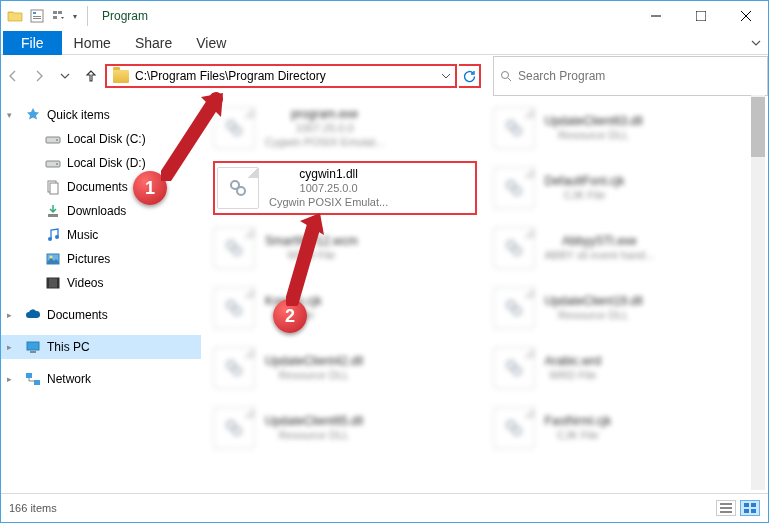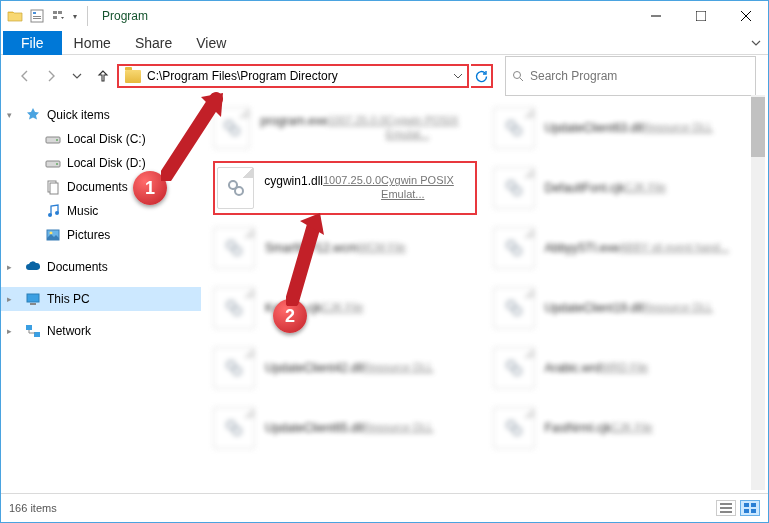--- a/index.html
+++ b/index.html
@@ -11,21 +11,21 @@
 .qat-icon { width: 16px; height: 16px; display: flex; align-items: center; justify-content: center; }
 .titlebar-divider { height: 20px; border-left: 1px solid #ccc; margin: 0 4px; }
 .win-controls { display: flex; }
 .win-btn { width: 45px; height: 30px; display: flex; align-items: center; justify-content: center; }
 .win-btn svg { width: 10px; height: 10px; }
 
 .ribbon-tabs { height: 24px; display: flex; align-items: center; border-bottom: 1px solid #dadada; }
 .ribbon-tab { height: 24px; padding: 0 12px; font-size: 14px; color: #333; display: flex; align-items: center; }
 .ribbon-tab.file { background: #0078d7; color: #fff; padding: 0 18px; margin-left: 2px; }
 
-.nav-row { height: 38px; display: flex; align-items: center; padding: 0 12px; gap: 2px; margin-top: 2px; }
+.nav-row { height: 38px; display: flex; align-items: center; padding: 0 0; gap: 2px; margin-top: 2px; }
 .nav-arrow { width: 24px; height: 24px; display: flex; align-items: center; justify-content: center; color: #888; }
 .nav-arrow.disabled { opacity: .55; }
 .nav-arrow svg { width: 14px; height: 14px; }
 .addr-wrap { flex: 0 0 352px; height: 24px; border: 2px solid #e8383d; display: flex; align-items: center; background: #fff; }
 .addr-folder { width: 16px; height: 13px; margin: 0 6px; background: linear-gradient(#f8d873,#e6b93d); border-radius: 1px; position: relative; }
 .addr-folder::before { content:""; position:absolute; top:-3px; left:0; width:7px; height:3px; background:#e6b93d; border-radius:1px 1px 0 0; }
 .addr-text { flex: 1; font-size: 12px; color: #000; }
 .addr-dd { width: 18px; display: flex; justify-content: center; color: #555; }
 .refresh { width: 22px; height: 24px; border: 2px solid #e8383d; border-left: none; display: flex; align-items: center; justify-content: center; color: #0078d7; }
 .search { flex: 1; height: 40px; border: 1px solid #ccc; display: flex; align-items: center; margin-left: 10px; }
@@ -44,23 +44,23 @@
 .sicon svg { width: 16px; height: 16px; }
 
 .content { flex: 1; position: relative; padding: 6px 12px; }
 .file-grid { display: grid; grid-template-columns: 1fr 1fr; gap: 6px 16px; }
 .file-tile { display: flex; align-items: center; height: 54px; gap: 10px; }
 .file-tile.blurred { filter: blur(2.5px); opacity: .85; }
 .file-tile.hl { border: 2px solid #e8383d; padding: 2px; }
 .fthumb { width: 42px; height: 42px; border: 1px solid #d8d8d8; border-radius: 2px; background: #fff; display: flex; align-items: center; justify-content: center; position: relative; }
 .fthumb.dog::after { content:""; position:absolute; top:0; right:0; width:10px; height:10px; background:linear-gradient(135deg,#fff 50%,#d8d8d8 50%); }
 .fgear { width: 20px; height: 20px; }
-.ftext { display: flex; flex-direction: row; line-height: 1.25; }
+.ftext { display: flex; flex-direction: column; line-height: 1.25; text-align: center; }
 .fname { font-size: 12px; color: #000; }
-.fmeta { font-size: 11px; color: #777; text-decoration: underline; }
+.fmeta { font-size: 11px; color: #777; }
 
 .scrollbar-v { position: absolute; right: 3px; top: 0; width: 14px; height: 100%; background: #f0f0f0; }
 .scrollbar-thumb { width: 14px; height: 60px; background: #c1c1c1; margin-top: 2px; }
 
 .statusbar { position: absolute; bottom: 0; left: 0; right: 0; height: 29px; border-top: 1px solid #dadada; display: flex; align-items: center; font-size: 11px; color: #555; padding: 0 8px; background: #fff; }
 .status-spacer { flex: 1; }
 .view-toggle { width: 20px; height: 16px; border: 1px solid #ccc; margin-left: 4px; display:flex; align-items:center; justify-content:center; }
 .view-toggle.active { background: #cce8ff; border-color: #66afe9; }
 
 .callout { position: absolute; width: 34px; height: 34px; background: radial-gradient(circle at 35% 30%, #ff6a6a, #c22028); border-radius: 50%; color: #fff; font-size: 18px; font-weight: bold; display: flex; align-items: center; justify-content: center; box-shadow: 0 2px 4px rgba(0,0,0,.4); }
@@ -214,36 +214,55 @@
             <svg viewBox="0 0 16 16">
               <rect x="3" y="2" width="8" height="11" fill="#fff" stroke="#888"></rect>
               <rect x="5" y="4" width="8" height="11" fill="#fff" stroke="#888"></rect>
             </svg>
           </span>
           <span>Documents</span>
         </div>
       <div class="side-item indent">
           <span class="sicon">
             <svg viewBox="0 0 16 16">
+              <path d="M8 2v7M5 6l3 3 3-3" fill="none" stroke="#3a7" stroke-width="1.5"></path>
+              <rect x="3" y="11" width="10" height="3" fill="#888"></rect>
+            </svg>
+          </span>
+          <span>Downloads</span>
+        </div>
+      <div class="side-item indent">
+          <span class="sicon">
+            <svg viewBox="0 0 16 16">
               <path d="M6 12V3l7-1v8" fill="none" stroke="#2a7fd4" stroke-width="1.3"></path>
               <circle cx="5" cy="12" r="2" fill="#2a7fd4"></circle>
               <circle cx="12" cy="10" r="2" fill="#2a7fd4"></circle>
             </svg>
           </span>
           <span>Music</span>
         </div>
       <div class="side-item indent">
           <span class="sicon">
             <svg viewBox="0 0 16 16">
               <rect x="2" y="3" width="12" height="10" fill="#6ab4e8" stroke="#3a7fb8"></rect>
               <circle cx="6" cy="6" r="1.5" fill="#ffe36b"></circle>
               <path d="M2 11l4-4 3 3 2-2 3 3v2H2z" fill="#3a7fb8"></path>
             </svg>
           </span>
           <span>Pictures</span>
+        </div>
+      <div class="side-item indent">
+          <span class="sicon">
+            <svg viewBox="0 0 16 16">
+              <rect x="2" y="3" width="12" height="10" fill="#555" stroke="#333"></rect>
+              <rect x="2" y="3" width="2" height="10" fill="#333"></rect>
+              <rect x="12" y="3" width="2" height="10" fill="#333"></rect>
+            </svg>
+          </span>
+          <span>Videos</span>
         </div>
     </div>
     <div class="side-group">
       <div class="side-item top">
           <span class="exp">▸</span>
           <span class="sicon">
             <svg viewBox="0 0 16 16">
               <path fill="#0a64a4" d="M4 11a3 3 0 0 1 0-6 4 4 0 0 1 7-1 3 3 0 0 1 1 7z"></path>
             </svg>
           </span>

